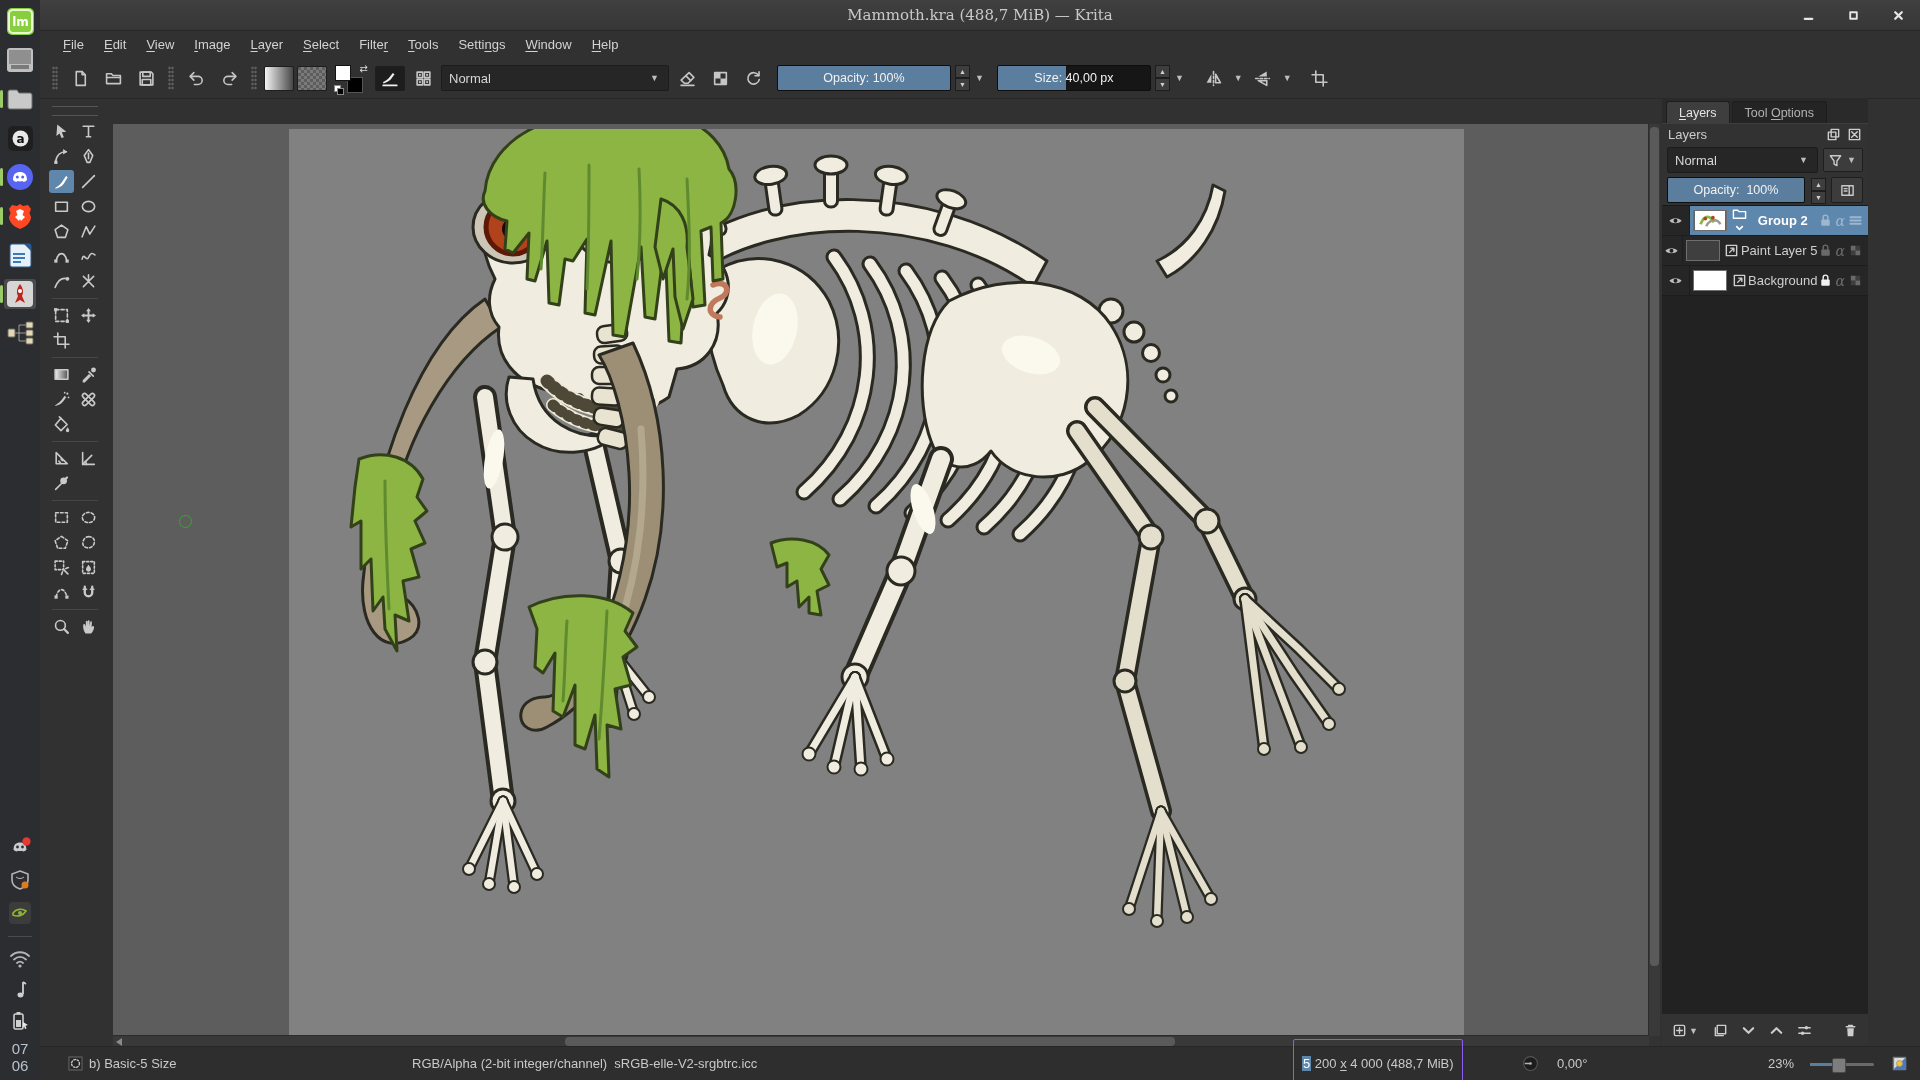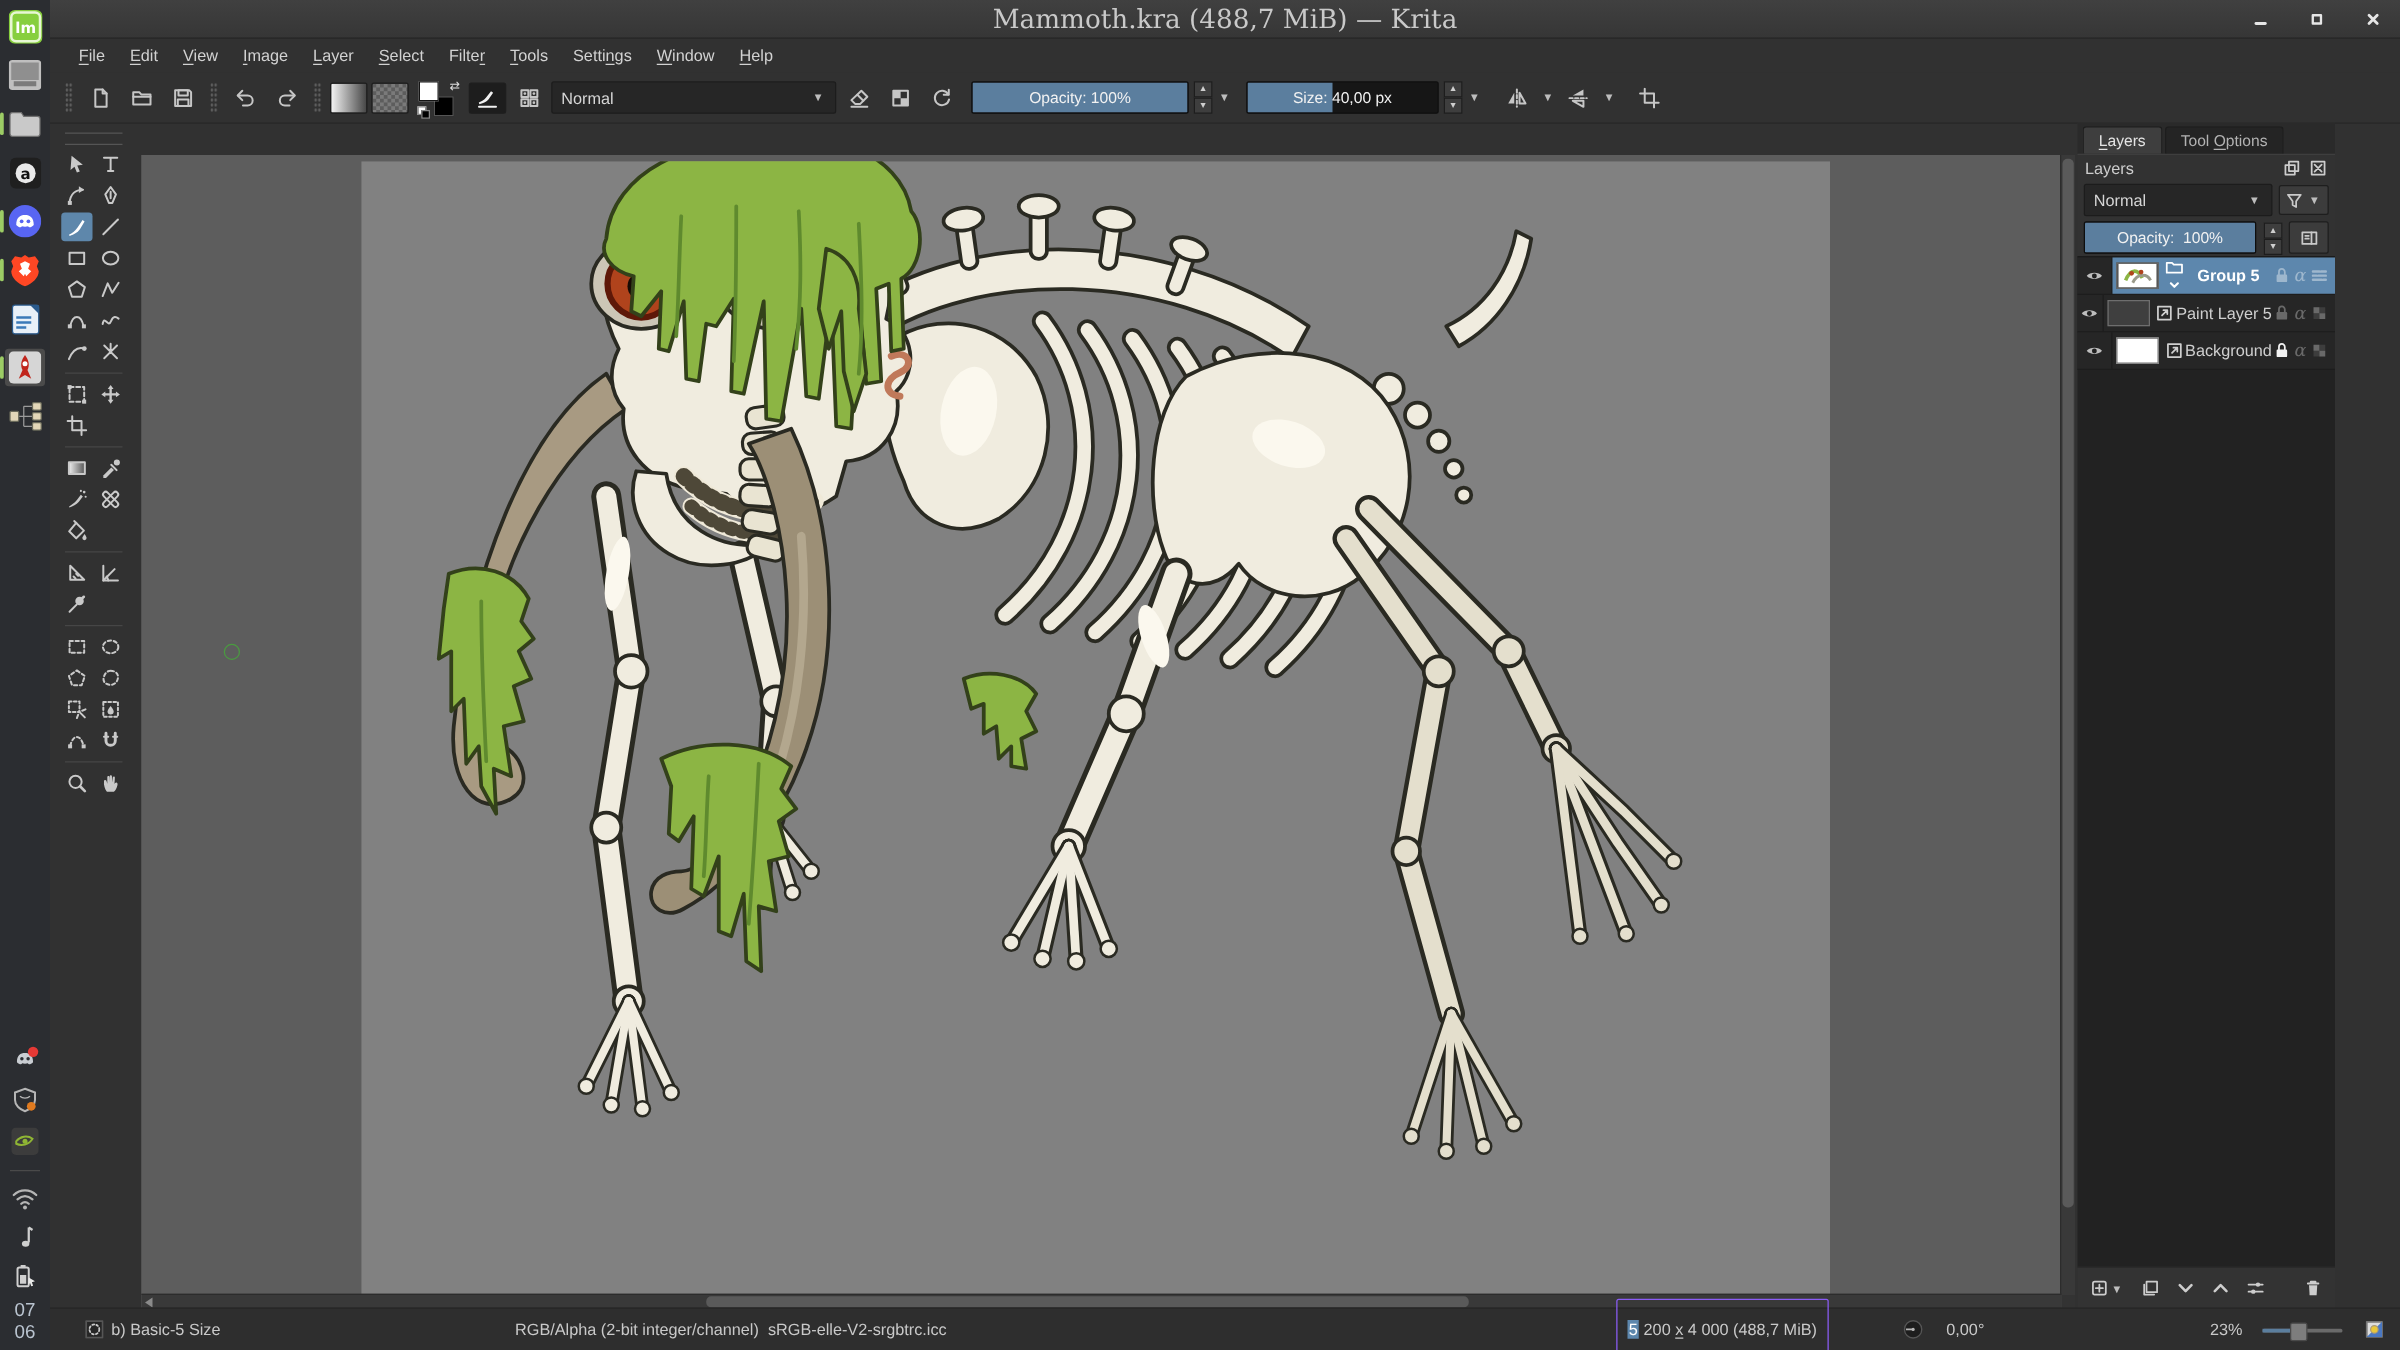--- a/index.html
+++ b/index.html
@@ -10,21 +10,21 @@
   #taskbar{position:absolute;left:0;top:0;width:40px;height:100%;background:#2b2d31;display:flex;flex-direction:column;align-items:center;padding:6px 0;box-sizing:border-box;gap:9px;z-index:5}
   .slot{width:32px;height:30px;display:flex;align-items:center;justify-content:center;position:relative;flex:0 0 auto}
   .slot.active{background:#4b4b4b;border-radius:3px}
   .slot .ind{position:absolute;left:-4px;top:6px;width:3px;height:18px;background:#9ccc65;border-radius:2px}
   #task-tray{margin-top:auto;display:flex;flex-direction:column;align-items:center;gap:7px}
   .tray-div{width:24px;height:1px;background:#4a4a4a;margin:3px 0}
   .clock{font-size:15px;color:#b9c3cf;line-height:17px;text-align:center}
   
   #window{position:absolute;left:40px;top:0;right:0;bottom:0;background:#313131}
   .titlebar{height:30px;background:linear-gradient(#404040,#363636);border-bottom:1px solid #262626;position:relative}
-  .title{position:absolute;left:0;right:0;top:0;line-height:30px;text-align:center;font-family:"DejaVu Serif",serif;font-size:21px;color:#c9c9c9}
+  .title{position:absolute;left:0;right:0;top:0;line-height:30px;text-align:center;font-family:"DejaVu Serif",serif;font-size:15px;color:#c9c9c9}
   .winbtns{position:absolute;right:14px;top:0;height:30px;display:flex;gap:30px;align-items:center;color:#e6e6e6}
   .menubar{height:27px;display:flex;align-items:center;padding-left:14px;gap:2px;background:#313131}
   .menu-item{padding:4px 9px;color:#d2d2d2;cursor:default}
   .menu-item u{text-underline-offset:2px}
   
   .toolbar{height:40px;display:flex;align-items:center;padding:0 8px;gap:3px;background:#313131;border-bottom:1px solid #272727}
   .thandle{width:6px;height:24px;margin:0 4px;background-image:radial-gradient(#5d5d5d 1px,transparent 1.2px);background-size:3px 4px}
   .tbtn{width:30px;height:28px;display:flex;align-items:center;justify-content:center;border-radius:3px;color:#c6c6c6}
   .chip{width:30px;height:25px;border:1px solid #1e1e1e;border-radius:2px;box-sizing:border-box}
   #grad-chip{background:linear-gradient(90deg,#f4f4f4,#474747)}
@@ -980,21 +980,21 @@
                 <svg class="ic" width="15" height="15" viewBox="0 0 16 16" fill="none" stroke="currentColor" stroke-width="1.5" stroke-linecap="round" stroke-linejoin="round">
                   <path d="M1.5 4.5 H6 L7.5 6 H14.5 V13 H1.5 Z"></path>
                 </svg>
               </span>
               <span>
                 <svg class="ic" width="15" height="15" viewBox="0 0 16 16" fill="none" stroke="currentColor" stroke-width="1.5" stroke-linecap="round" stroke-linejoin="round">
                   <path d="M5 6 L8 9 L11 6" stroke-width="1.8"></path>
                 </svg>
               </span>
             </span>
-          <span class="lname">Group 5</span>
+          <span class="lname">Group 2</span>
           <span class="licons">
             <span class="fade">
                 <svg class="ic" width="15" height="15" viewBox="0 0 16 16" fill="none" stroke="currentColor" stroke-width="1.5" stroke-linecap="round" stroke-linejoin="round">
                   <rect x="3.5" y="7" width="9" height="6.5" rx="1" fill="currentColor" stroke="none"></rect>
                   <path d="M5.5 7 V4.8 a2.5 2.5 0 0 1 5 0 V7"></path>
                 </svg>
               </span>
             <span class="fade alpha-g">α</span>
             <span class="fade">
                 <svg class="ic" width="15" height="15" viewBox="0 0 16 16" fill="none" stroke="currentColor" stroke-width="1.5" stroke-linecap="round" stroke-linejoin="round">

